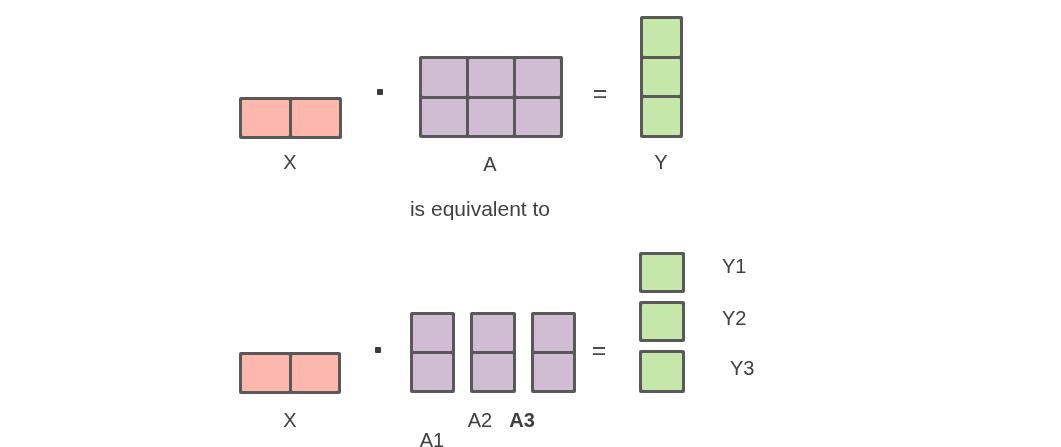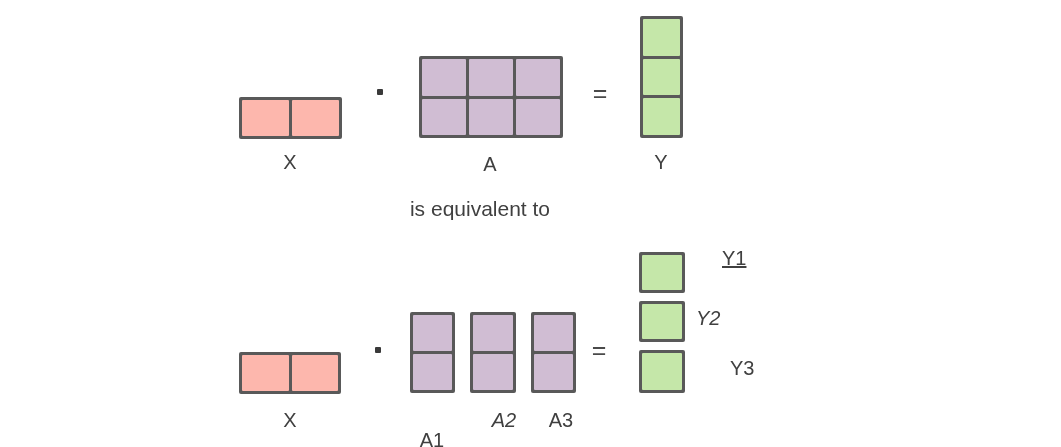--- a/index.html
+++ b/index.html
@@ -148,19 +148,19 @@
   </div>
   <div class="matrix m-y2">
     <div class="cell fill-y"></div>
   </div>
   <div class="matrix m-y3">
     <div class="cell fill-y"></div>
   </div>
 
   <span class="lbl" style="left:290px; top:420px;">X</span>
   <span class="lbl" style="left:432px; top:440px;">A1</span>
-  <span class="lbl" style="left:504px; top:420px;font-style:italic;">A2</span>
-  <span class="lbl" style="left:561px; top:420px;">A3</span>
-  <span class="lbl-left" style="left:722px; top:258px;text-decoration:underline;">Y1</span>
-  <span class="lbl-left" style="left:696px; top:318px;font-style:italic;">Y2</span>
+  <span class="lbl" style="left:480px; top:420px;">A2</span>
+  <span class="lbl" style="left:522px; top:420px;font-weight:bold;">A3</span>
+  <span class="lbl-left" style="left:722px; top:266px;">Y1</span>
+  <span class="lbl-left" style="left:722px; top:318px;">Y2</span>
   <span class="lbl-left" style="left:730px; top:368px;">Y3</span>
 
 </div>
 
 </body></html>

